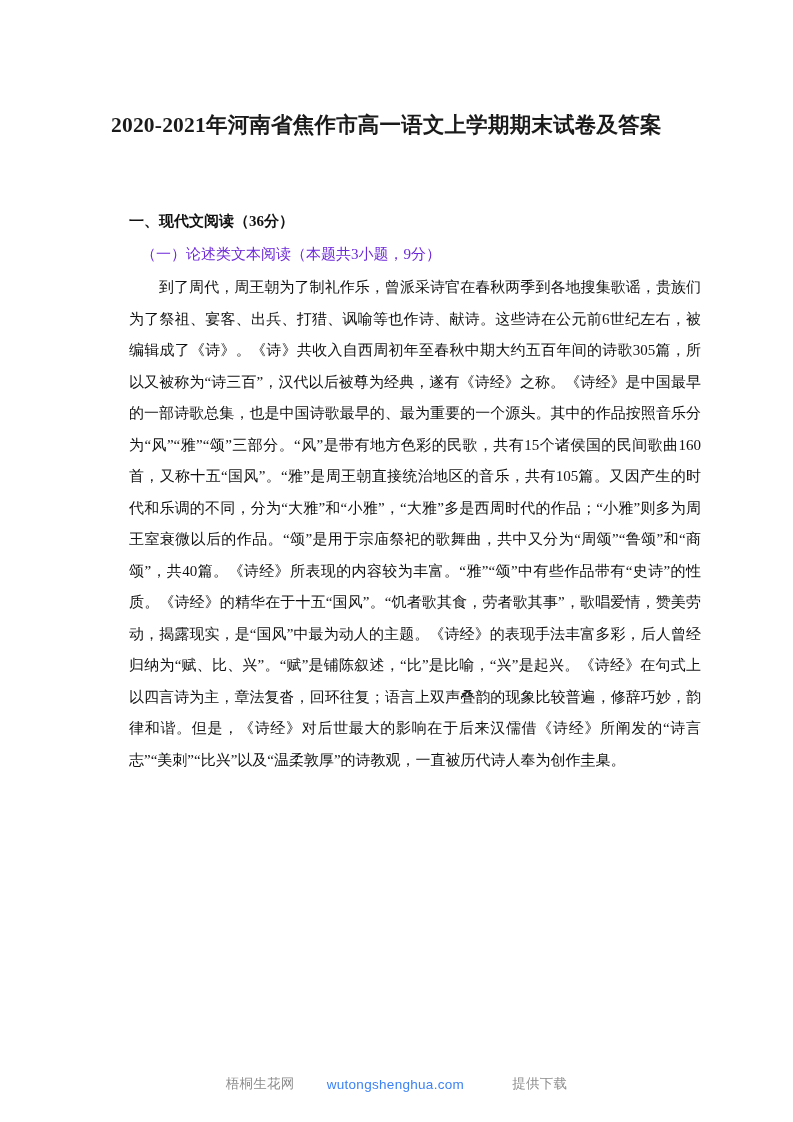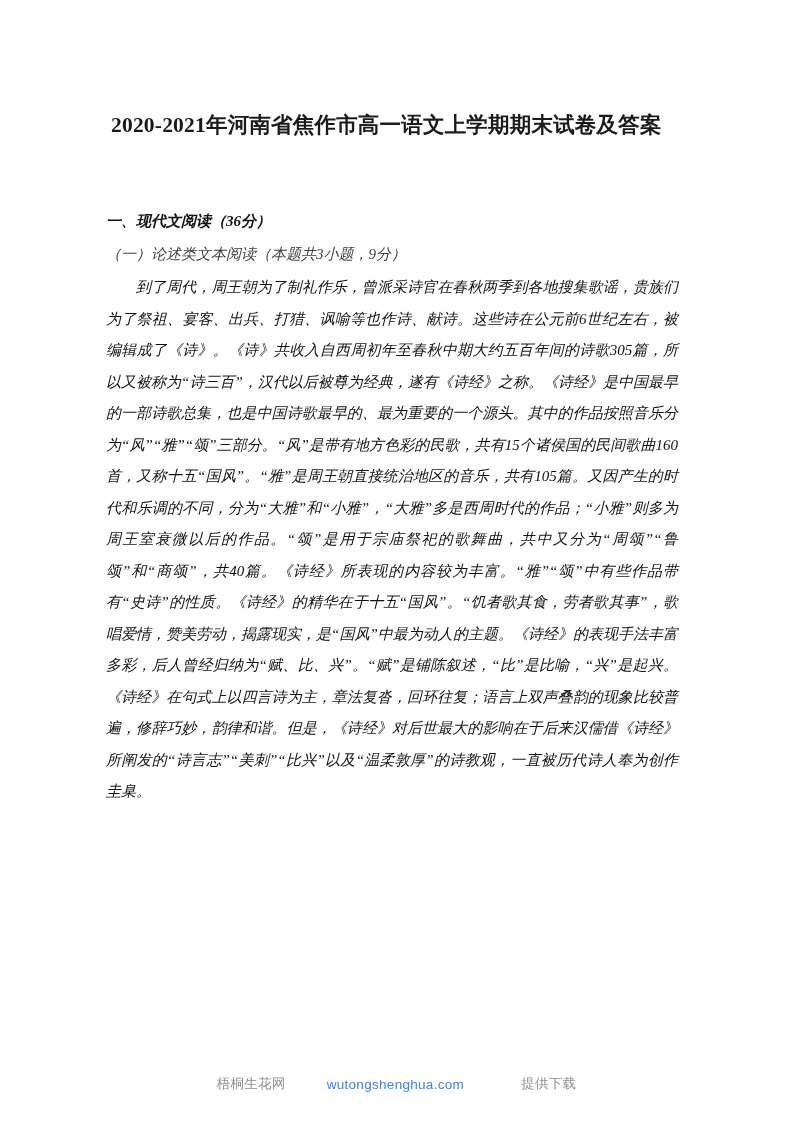--- a/index.html
+++ b/index.html
@@ -29,58 +29,57 @@
     width: 572px;
     font-size: 21.5px;
     font-weight: bold;
     letter-spacing: 0.2px;
     line-height: 30px;
     white-space: nowrap;
     color: #1a1a1a;
   }
   .content {
     position: absolute;
-    left: 106px;
+    left: 129px;
     top: 206px;
     width: 572px;
-    font-style: italic;
   }
   .section-head {
     font-size: 15px;
     font-weight: bold;
     line-height: 31px;
     margin: 0 0 2px 0;
     text-align: justify;
     color: #111;
   }
   .sub-line {
     font-size: 15px;
     line-height: 31px;
-    margin: 0 0 2px 0;
+    margin: 0 0 2px 12px;
     text-align: justify;
-    color: #404040;
+    color: #6d28d9;
   }
   .para {
     font-size: 15px;
     line-height: 31.5px;
     margin: 0;
     text-align: justify;
     text-justify: inter-ideograph;
     text-indent: 2em;
     color: #111;
   }
   .footer {
     position: absolute;
     left: 0;
     top: 1075px;
     width: 793px;
     display: flex;
     justify-content: center;
     align-items: center;
-    gap: 41px;
+    gap: 32px;
     font-size: 13.5px;
     color: #8c8c8c;
     letter-spacing: 0.3px;
   }
   .footer .site-name {
     font-family: "Liberation Sans", "DejaVu Sans", sans-serif;
   }
   .footer .site-url {
     font-family: "Liberation Sans", "DejaVu Sans", sans-serif;
     color: #3b82f6;

